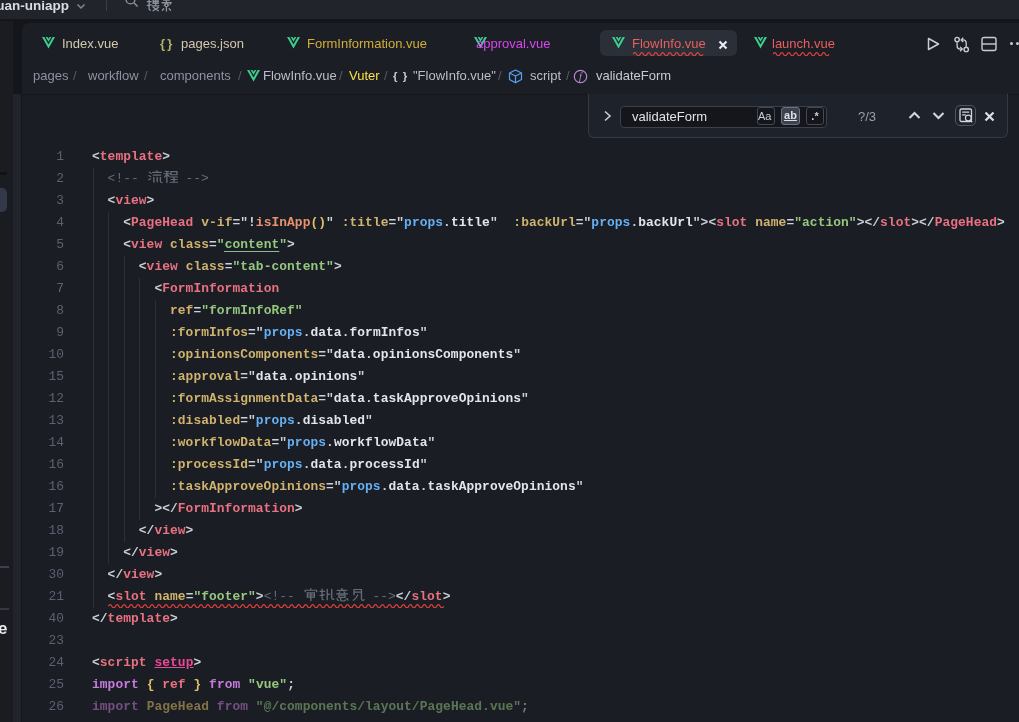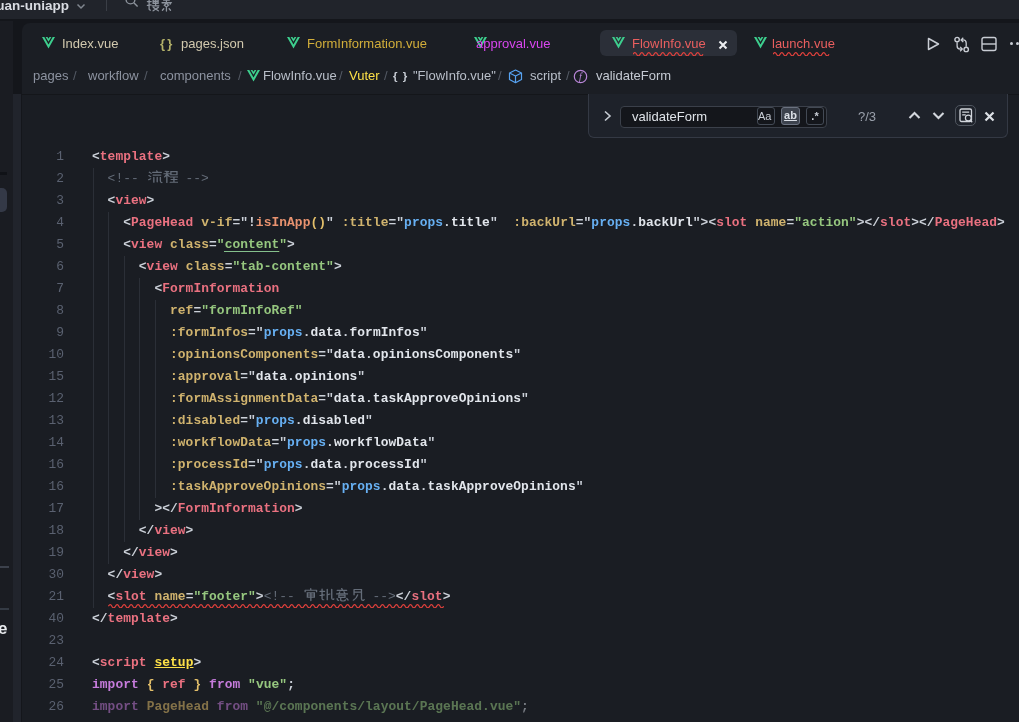--- a/index.html
+++ b/index.html
@@ -187,21 +187,21 @@
         <path d="M6.0,0.0 l0.5,1.2 M2.0,1.9 h8.4 M4.3,3.5 l-0.7,1.7 M8.0,3.3 l0.7,1.7 M1.5,5.6 h9.6 M3.5,7.0 h5.4 v2.3 h-5.4 Z M1.9,10.5 q0.1,1.9 1.3,1.9 M5.1,10.1 V12.0 q0,1.0 2.3,1.0 q1.7,0 2.0,-1.3 M10.5,10.3 l1.2,1.7" fill="none" stroke="#646c78" stroke-width="1.20" stroke-linecap="round"></path>
       </g>
       <g transform="translate(47.46,0.5) scale(1.124,0.962)">
         <path d="M3.2,1.0 h6.6 V6.6 M3.2,1.0 V6.6 M3.2,3.8 h6.6 M6.4,6.6 q-0.8,3.4 -3.8,5.6 M9.8,6.6 V11.0 q0.1,1.5 1.6,1.4 l0.8,-0.8" fill="none" stroke="#646c78" stroke-width="1.20" stroke-linecap="round"></path>
       </g>
     </svg><span style="color:#646c78;font-weight:400;"> --&gt;</span><span style="color:#ccd1d9;">&lt;/</span><span style="color:#ea7180;">slot</span><span style="color:#ccd1d9;">&gt;</span></div>
 <div class="ln" style="top:608px">40</div>
 <div class="cl" style="top:608px;"><span style="color:#ccd1d9;">&lt;/</span><span style="color:#ea7180;">template</span><span style="color:#ccd1d9;">&gt;</span></div>
 <div class="ln" style="top:630px">23</div>
 <div class="ln" style="top:652px">24</div>
-<div class="cl" style="top:652px;"><span style="color:#ccd1d9;">&lt;</span><span style="color:#ea7180;">script</span><span style="color:#ccd1d9;"> </span><span style="color:#fde047;text-decoration:underline;">setup</span><span style="color:#ccd1d9;">&gt;</span></div>
+<div class="cl" style="top:652px;"><span style="color:#ccd1d9;">&lt;</span><span style="color:#ea7180;">script</span><span style="color:#ccd1d9;"> </span><span style="color:#ec4899;text-decoration:underline;">setup</span><span style="color:#ccd1d9;">&gt;</span></div>
 <div class="ln" style="top:674px">25</div>
 <div class="cl" style="top:674px;"><span style="color:#c57bdb;">import</span><span style="color:#ccd1d9;"> </span><span style="color:#e3bf6a;">{</span><span style="color:#ccd1d9;"> </span><span style="color:#ea7180;">ref</span><span style="color:#ccd1d9;"> </span><span style="color:#e3bf6a;">}</span><span style="color:#ccd1d9;"> </span><span style="color:#c57bdb;">from</span><span style="color:#ccd1d9;"> </span><span style="color:#96c77f;">"vue"</span><span style="color:#ccd1d9;">;</span></div>
 <div class="ln" style="top:696px">26</div>
 <div class="cl" style="top:696px;opacity:.52;"><span style="color:#c57bdb;">import</span><span style="color:#ccd1d9;"> </span><span style="color:#e3bf6a;">PageHead</span><span style="color:#ccd1d9;"> </span><span style="color:#c57bdb;">from</span><span style="color:#ccd1d9;"> </span><span style="color:#96c77f;">"@/components/layout/PageHead.vue"</span><span style="color:#ccd1d9;">;</span></div>
 <div class="abs" style="left:223.6px;top:251px;width:54px;height:1px;background:#84c08c"></div>
 <svg style="position:absolute;left:108px;top:603px;width:338px;height:5.2px" viewBox="0 0 338 5.2">
     <path d="M0 3.2 q1.8 -3.2 3.5 0 q1.8 3.2 3.5 0 q1.8 -3.2 3.5 0 q1.8 3.2 3.5 0 q1.8 -3.2 3.5 0 q1.8 3.2 3.5 0 q1.8 -3.2 3.5 0 q1.8 3.2 3.5 0 q1.8 -3.2 3.5 0 q1.8 3.2 3.5 0 q1.8 -3.2 3.5 0 q1.8 3.2 3.5 0 q1.8 -3.2 3.5 0 q1.8 3.2 3.5 0 q1.8 -3.2 3.5 0 q1.8 3.2 3.5 0 q1.8 -3.2 3.5 0 q1.8 3.2 3.5 0 q1.8 -3.2 3.5 0 q1.8 3.2 3.5 0 q1.8 -3.2 3.5 0 q1.8 3.2 3.5 0 q1.8 -3.2 3.5 0 q1.8 3.2 3.5 0 q1.8 -3.2 3.5 0 q1.8 3.2 3.5 0 q1.8 -3.2 3.5 0 q1.8 3.2 3.5 0 q1.8 -3.2 3.5 0 q1.8 3.2 3.5 0 q1.8 -3.2 3.5 0 q1.8 3.2 3.5 0 q1.8 -3.2 3.5 0 q1.8 3.2 3.5 0 q1.8 -3.2 3.5 0 q1.8 3.2 3.5 0 q1.8 -3.2 3.5 0 q1.8 3.2 3.5 0 q1.8 -3.2 3.5 0 q1.8 3.2 3.5 0 q1.8 -3.2 3.5 0 q1.8 3.2 3.5 0 q1.8 -3.2 3.5 0 q1.8 3.2 3.5 0 q1.8 -3.2 3.5 0 q1.8 3.2 3.5 0 q1.8 -3.2 3.5 0 q1.8 3.2 3.5 0 q1.8 -3.2 3.5 0 q1.8 3.2 3.5 0 q1.8 -3.2 3.5 0 q1.8 3.2 3.5 0 q1.8 -3.2 3.5 0 q1.8 3.2 3.5 0 q1.8 -3.2 3.5 0 q1.8 3.2 3.5 0 q1.8 -3.2 3.5 0 q1.8 3.2 3.5 0 q1.8 -3.2 3.5 0 q1.8 3.2 3.5 0 q1.8 -3.2 3.5 0 q1.8 3.2 3.5 0 q1.8 -3.2 3.5 0 q1.8 3.2 3.5 0 q1.8 -3.2 3.5 0 q1.8 3.2 3.5 0 q1.8 -3.2 3.5 0 q1.8 3.2 3.5 0 q1.8 -3.2 3.5 0 q1.8 3.2 3.5 0 q1.8 -3.2 3.5 0 q1.8 3.2 3.5 0 q1.8 -3.2 3.5 0 q1.8 3.2 3.5 0 q1.8 -3.2 3.5 0 q1.8 3.2 3.5 0 q1.8 -3.2 3.5 0 q1.8 3.2 3.5 0 q1.8 -3.2 3.5 0 q1.8 3.2 3.5 0 q1.8 -3.2 3.5 0 q1.8 3.2 3.5 0 q1.8 -3.2 3.5 0 q1.8 3.2 3.5 0 q1.8 -3.2 3.5 0 q1.8 3.2 3.5 0 q1.8 -3.2 3.5 0 q1.8 3.2 3.5 0 q1.8 -3.2 3.5 0 q1.8 3.2 3.5 0 q1.8 -3.2 3.5 0 q1.8 3.2 3.5 0 q1.8 -3.2 3.5 0 q1.8 3.2 3.5 0 q1.8 -3.2 3.5 0 q1.8 3.2 3.5 0" fill="none" stroke="#e4423d" stroke-width="1.25"></path>
   </svg>
 
 <div class="abs" style="left:588px;top:94px;width:420px;height:44px;background:#1e222a;border:1px solid #343944;border-top:none;border-radius:0 0 6px 6px"></div>

